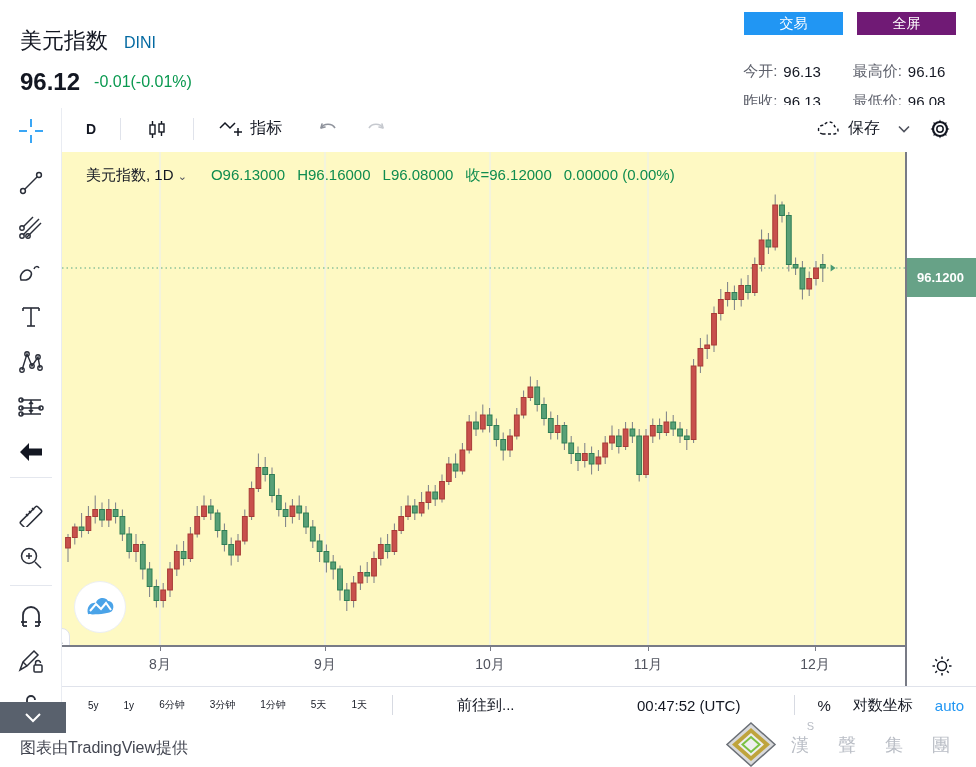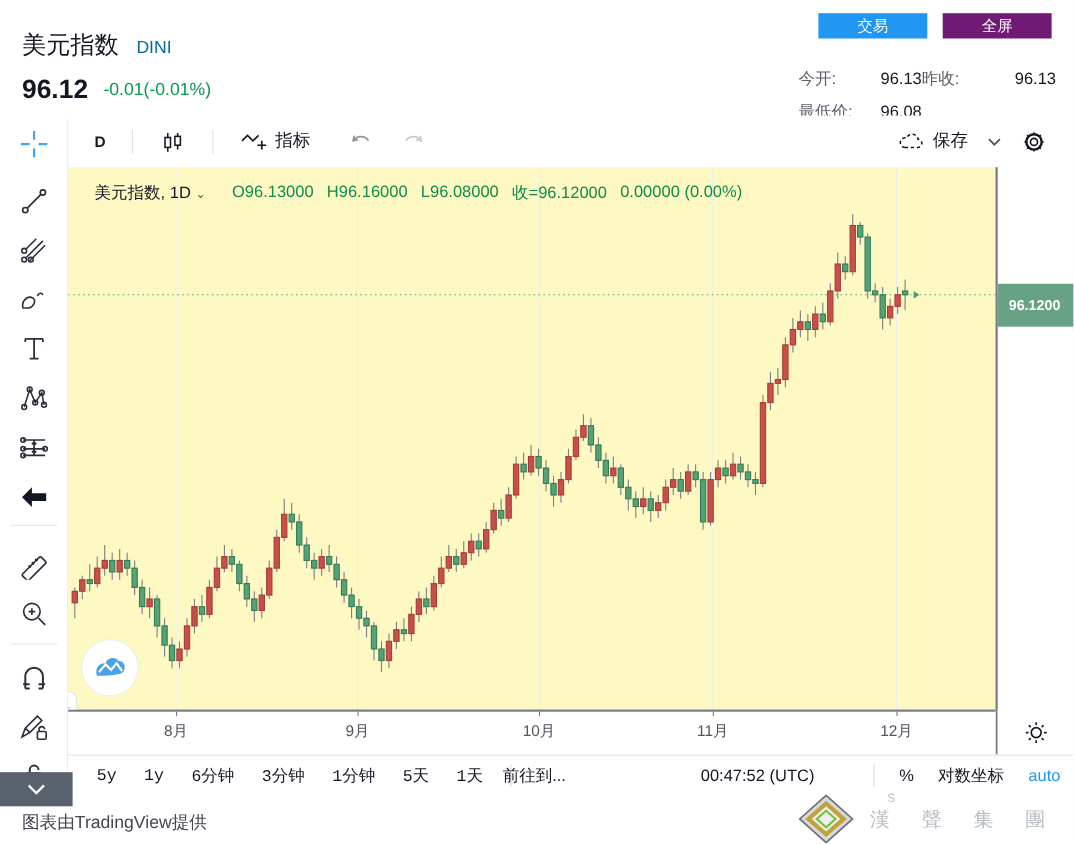--- a/index.html
+++ b/index.html
@@ -15,21 +15,21 @@
   .price-row { position:absolute; left:20px; top:68px; display:flex; align-items:center; gap:14px; }
   .last-price { font-size:24px; font-weight:700; color:#131722; }
   .price-change { font-size:16px; color:#0a9950; }
   .hdr-btns { position:absolute; right:20px; top:12px; display:flex; gap:14px; }
   .hdr-btn { width:99px; height:23px; color:#fff; font-size:14px; display:flex;
     align-items:center; justify-content:center; cursor:pointer; }
   .btn-trade { background:#2196f3; }
   .btn-full { background:#701a75; }
   .stats { position:absolute; right:16px; top:56px; display:grid;
     grid-template-columns:112px 122px; grid-auto-rows:30px; }
-  .stat { display:flex; justify-content:space-between; align-items:center; font-size:15px; gap:6px; }
+  .stat { display:flex; justify-content:center; align-items:center; font-size:15px; gap:6px; }
   .stat .lbl { color:#5d606b; }
   .stat .val { color:#131722; }
 
   
   .toolbar { position:absolute; left:62px; top:105px; width:914px; height:47px; background:#fff; }
   .tb-left { position:absolute; left:24px; top:0; height:47px; display:flex; align-items:center; gap:24px; }
   .tb-interval { font-size:14px; font-weight:700; color:#131722; cursor:pointer; }
   .tb-sep { width:1px; height:22px; background:#e0e3eb; }
   .tb-ind { display:flex; align-items:center; gap:6px; cursor:pointer;justify-content:center; }
   .tb-ind-label { font-size:16px; color:#131722; }
@@ -69,21 +69,21 @@
     border-top:2px solid #787b86; }
   .month-label { position:absolute; top:9px; transform:translateX(-50%); font-size:14px; color:#50535e; }
   .month-tick { position:absolute; top:0; width:1px; height:4px; background:#787b86; }
   .axis-corner { position:absolute; left:907px; top:645px; width:69px; height:41px; background:#fff;
     display:flex; align-items:center; justify-content:center; }
 
   
   .bottom-bar { position:absolute; left:62px; top:686px; width:914px; height:36px; background:#fff;
     border-top:1px solid #e0e3eb; }
   .ranges { position:absolute; left:26px; top:0; height:36px; display:flex; align-items:center; gap:25px;
-    font-size:15px; color:#131722;font-family:Liberation Mono, monospace; }
+    font-size:10px; color:#131722; }
   .ranges span { cursor:pointer; }
   .bb-sep { width:1px; height:20px; background:#d7dae2; }
   .goto { position:absolute; left:395px; top:0; height:36px; display:flex; align-items:center;
     font-size:15px; color:#131722; cursor:pointer; }
   .clock { position:absolute; left:575px; top:0; height:36px; display:flex; align-items:center;
     font-size:15px; color:#131722; cursor:pointer; }
   .scale-grp { position:absolute; right:12px; top:0; height:36px; display:flex; align-items:center;
     gap:22px; font-size:15px; }
   .scale-grp .pct, .scale-grp .log { color:#131722; cursor:pointer; }
   .scale-grp .auto { color:#2196f3; cursor:pointer; }
@@ -115,20 +115,24 @@
       <span class="price-change">-0.01(-0.01%)</span>
     </div>
     <div class="hdr-btns">
       <div class="hdr-btn btn-trade">交易</div>
       <div class="hdr-btn btn-full">全屏</div>
     </div>
     <div class="stats" id="stats">
         <div class="stat">
           <span class="lbl">今开:</span>
           <span class="val">96.13</span>
+        </div>
+        <div class="stat">
+          <span class="lbl">最高价:</span>
+          <span class="val">96.16</span>
         </div>
         <div class="stat">
           <span class="lbl">昨收:</span>
           <span class="val">96.13</span>
         </div>
         <div class="stat">
           <span class="lbl">最低价:</span>
           <span class="val">96.08</span>
         </div>
       </div>

